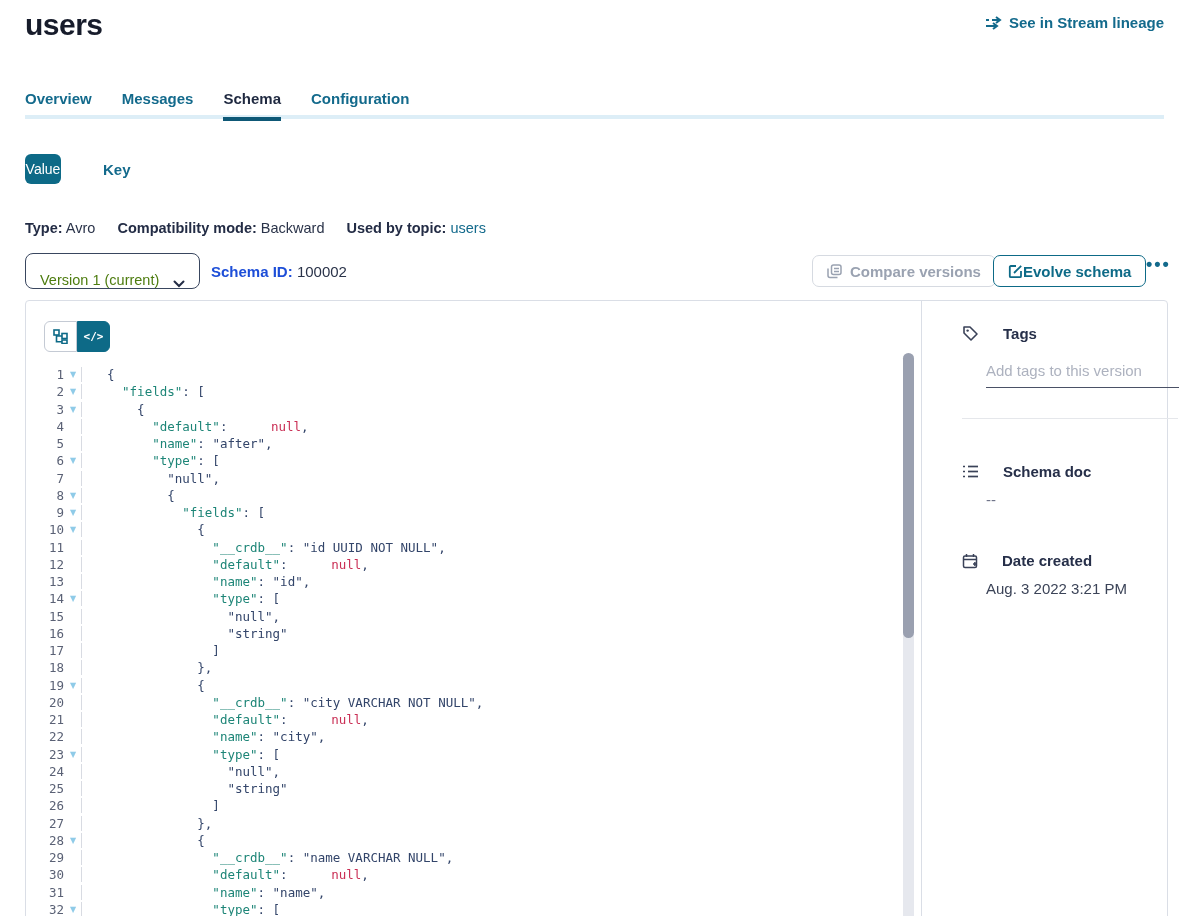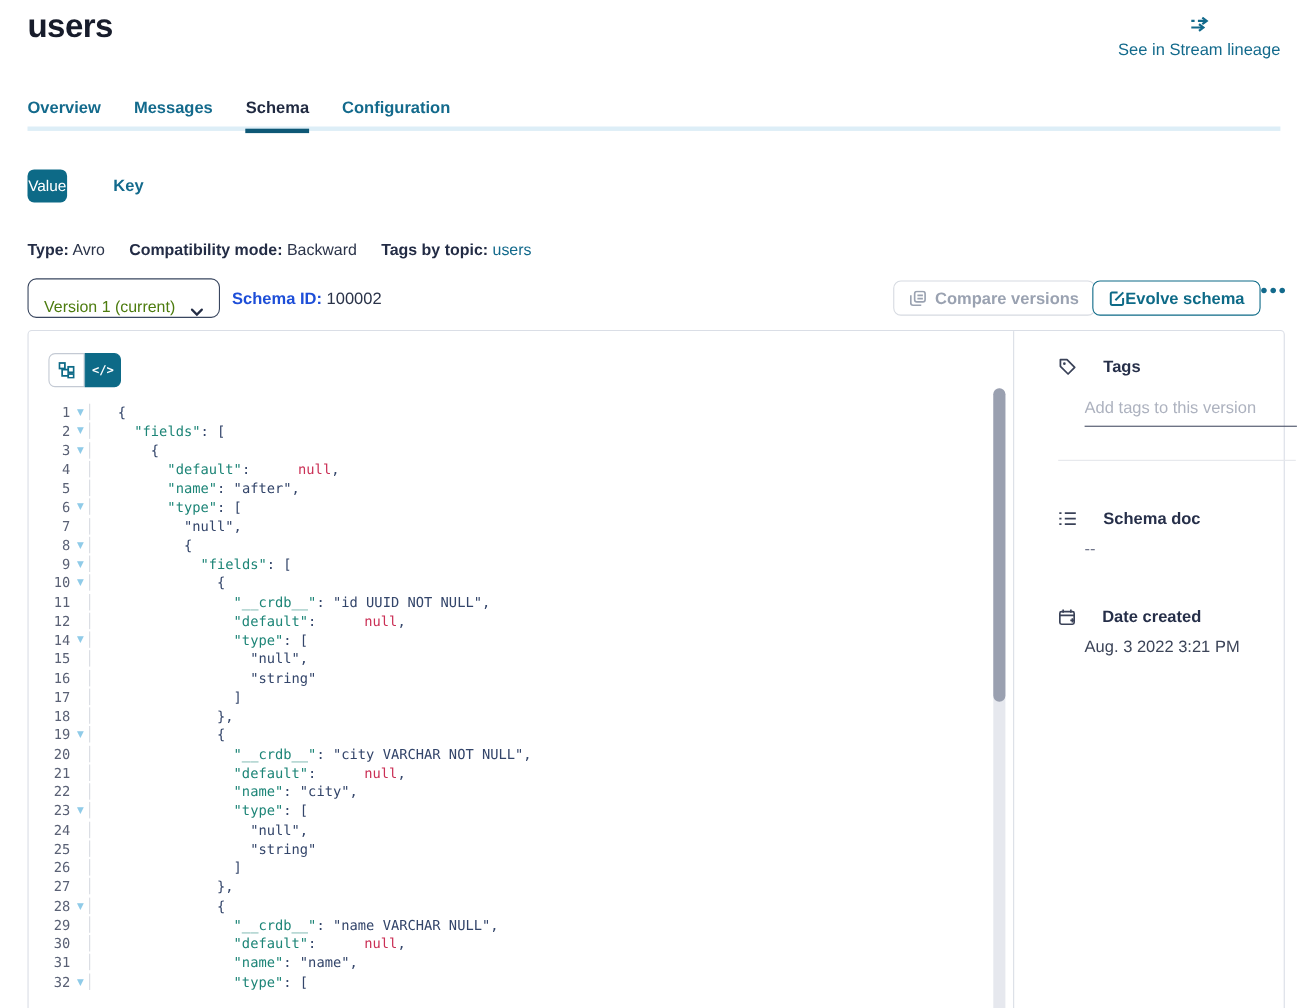--- a/index.html
+++ b/index.html
@@ -3,21 +3,21 @@
 <meta charset="utf-8">
 <style>
   * { margin:0; padding:0; box-sizing:border-box; }
   html,body { width:1189px; height:916px; overflow:hidden; background:#fff;
               font-family:"Liberation Sans", sans-serif; color:#2a3349; }
   .abs { position:absolute; }
 
   
   #page-title { left:25px; top:8px; font-size:30px; font-weight:700; color:#171c2b; letter-spacing:-0.5px; }
   #lineage-link { right:25px; top:14px; display:flex; align-items:center; gap:7px;
-                  color:#136a8c; font-size:15px; font-weight:400; cursor:pointer;flex-direction:column; }
+                  color:#136a8c; font-size:15px; font-weight:700; cursor:pointer; }
 
   
   #tabs { left:25px; top:90px; display:flex; gap:30px; }
   .tab { font-size:15px; font-weight:700; color:#136a8c; padding-bottom:10px;
          border-bottom:4px solid transparent; cursor:pointer; }
   .tab.active { color:#1f2940; border-bottom-color:#0e5876; position:relative; z-index:2; }
   #tab-track { left:25px; top:115px; width:1139px; height:4px; background:#ddeef7; z-index:1; }
 
   
   #value-btn { left:25px; top:154px; width:36px; height:30px; background:#0d6a87; color:#fff;
@@ -117,21 +117,21 @@
     <div class="tab active">Schema</div>
     <div class="tab">Configuration</div>
   </nav>
 
 <button class="abs" id="value-btn">Value</button>
 <span class="abs" id="key-btn">Key</span>
 
 <div class="abs" id="meta-row">
   <span><b>Type:</b> <span>Avro</span></span>
   <span><b>Compatibility mode:</b> <span>Backward</span></span>
-  <span><b>Tags by topic:</b> <span class="link">users</span></span>
+  <span><b>Used by topic:</b> <span class="link">users</span></span>
 </div>
 
 <div class="abs" id="version-select">
   <span>Version 1 (current)</span>
   <span style="display:flex;">
     <svg width="12" height="8" viewBox="0 0 12 8" fill="none" stroke="#232c45" stroke-width="2" stroke-linecap="round">
       <path d="M1.5 1.5 L6 6 L10.5 1.5"></path>
     </svg>
   </span>
 </div>
@@ -259,20 +259,27 @@
       </div>
       <div class="cl">
         <span class="gut">
           <span class="ln">12</span>
           <span class="fold"></span>
         </span>
         <span class="lc">              <span class="c-k">"default"</span><span class="c-p">: </span><span class="c-n">null</span><span class="c-p">,</span></span>
       </div>
       <div class="cl">
         <span class="gut">
+          <span class="ln">13</span>
+          <span class="fold"></span>
+        </span>
+        <span class="lc">              <span class="c-k">"name"</span><span class="c-p">: </span><span class="c-s">"id"</span><span class="c-p">,</span></span>
+      </div>
+      <div class="cl">
+        <span class="gut">
           <span class="ln">14</span>
           <span class="fold">▼</span>
         </span>
         <span class="lc">              <span class="c-k">"type"</span><span class="c-p">: [</span></span>
       </div>
       <div class="cl">
         <span class="gut">
           <span class="ln">15</span>
           <span class="fold"></span>
         </span>

